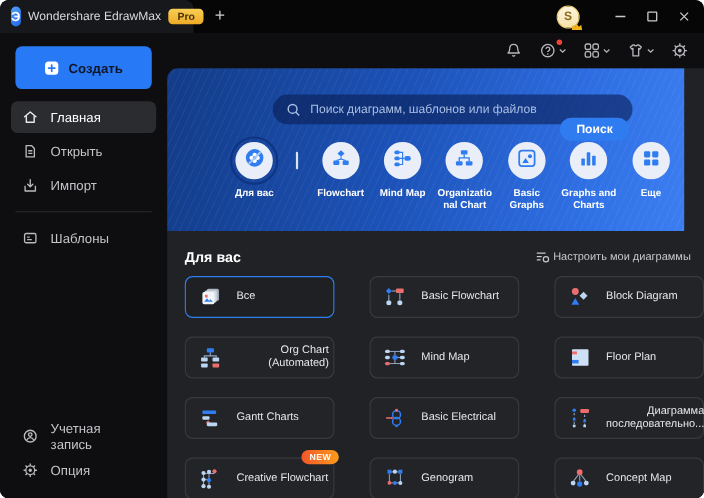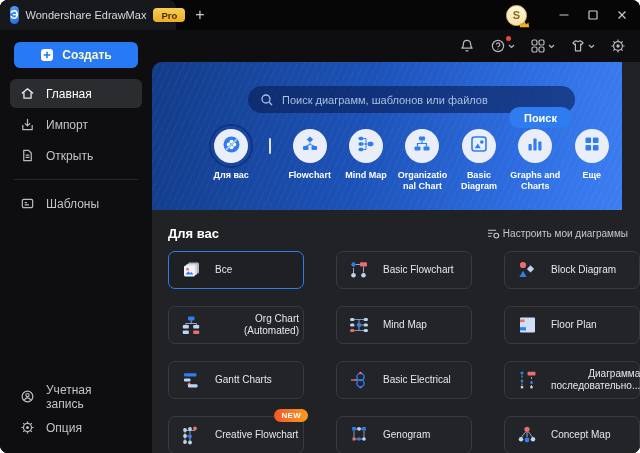--- a/index.html
+++ b/index.html
@@ -27,21 +27,21 @@
   .crown { position:absolute; right:-4px; bottom:-3px; }
   .winbtn { width:29px; height:30px; display:flex; align-items:center; justify-content:center; cursor:pointer; }
   .winbtn svg { stroke:#c9cacc; }
   .winbtn:last-child { margin-right:4px; }
 
   
   .app-body { flex:1; display:flex; background:#0e0e10; min-height:0; }
 
   
   .sidebar { width:152px; flex:0 0 152px; display:flex; flex-direction:column; background:#0e0e10; padding-top:10px; }
-  .create-btn { margin:2px 14px 10px; height:26px; border-radius:6px; background:#2779f5; color:#fef9c3;
+  .create-btn { margin:2px 14px 10px; height:39px; border-radius:6px; background:#2779f5; color:#0f172a;
                 font-size:12px; font-weight:700; display:flex; align-items:center; justify-content:center; gap:8px; cursor:pointer; }
   .nav { display:flex; flex-direction:column; }
   .nav-item { height:29px; margin:1px 10px; border-radius:6px; display:flex; align-items:center; gap:11px;
               padding:0 10px; color:#c3c4c8; font-size:12px; cursor:pointer; }
   .nav-item svg { stroke:#b9babd; flex:0 0 auto; }
   .nav-item.active { background:#2b2c30; color:#fff; }
   .nav-item.active svg { stroke:#e8e8ea; }
   .side-divider { height:1px; background:#27282b; margin:8px 14px; }
   .sidebar-spacer { flex:1; }
   .bottom-nav { padding-bottom:10px; }
@@ -145,31 +145,31 @@
       <div class="nav">
         <div class="nav-item active">
           <svg width="15" height="15" viewBox="0 0 16 16" fill="none" stroke-width="1.4">
             <path d="M2.5 7.6 8 3l5.5 4.6" stroke-linecap="round" stroke-linejoin="round"></path>
             <path d="M4.2 6.8V13h7.6V6.8" stroke-linejoin="round"></path>
           </svg>
           <span>Главная</span>
         </div>
         <div class="nav-item">
           <svg width="15" height="15" viewBox="0 0 16 16" fill="none" stroke-width="1.3">
+            <path d="M4 2.5h5.2L12 5.3V13.5H4z" stroke-linejoin="round"></path>
+            <path d="M6 7.5h4M6 10h4"></path>
+          </svg>
+          <span>Открыть</span>
+        </div>
+        <div class="nav-item">
+          <svg width="15" height="15" viewBox="0 0 16 16" fill="none" stroke-width="1.3">
             <path d="M3 8.5v5h10v-5" stroke-linejoin="round"></path>
             <path d="M8 2.5v7M5.5 7 8 9.5 10.5 7" stroke-linecap="round" stroke-linejoin="round"></path>
           </svg>
           <span>Импорт</span>
-        </div>
-        <div class="nav-item">
-          <svg width="15" height="15" viewBox="0 0 16 16" fill="none" stroke-width="1.3">
-            <path d="M4 2.5h5.2L12 5.3V13.5H4z" stroke-linejoin="round"></path>
-            <path d="M6 7.5h4M6 10h4"></path>
-          </svg>
-          <span>Открыть</span>
         </div>
         <div class="side-divider"></div>
         <div class="nav-item">
           <svg width="15" height="15" viewBox="0 0 16 16" fill="none" stroke-width="1.3">
             <rect x="2.5" y="3.5" width="11" height="9" rx="1.5"></rect>
             <path d="M5 7h2.5M5 9.5h4.5"></path>
           </svg>
           <span>Шаблоны</span>
         </div>
       </div>
@@ -307,21 +307,21 @@
                 <span class="cat-label">Organizational Chart</span>
               </div>
               <div class="cat">
                 <span class="cat-disc">
                   <span><svg width="18" height="18" viewBox="0 0 18 18">
                       <rect x="2" y="2" width="14" height="14" rx="2.5" fill="none" stroke="#2f7df0" stroke-width="1.6"></rect>
                       <circle cx="11.8" cy="7" r="1.8" fill="#2f7df0"></circle>
                       <path d="M4.8 13.2l3-4.6 3 4.6z" fill="#2f7df0"></path>
                     </svg></span>
                 </span>
-                <span class="cat-label">Basic Diagram</span>
+                <span class="cat-label">Basic Graphs</span>
               </div>
               <div class="cat">
                 <span class="cat-disc">
                   <span><svg width="18" height="18" viewBox="0 0 18 18">
                       <rect x="2.5" y="9" width="3.2" height="6.5" rx="0.8" fill="#2f7df0"></rect>
                       <rect x="7.4" y="3.5" width="3.2" height="12" rx="0.8" fill="#2f7df0"></rect>
                       <rect x="12.3" y="6.5" width="3.2" height="9" rx="0.8" fill="#2f7df0"></rect>
                     </svg></span>
                 </span>
                 <span class="cat-label">Graphs and Charts</span>

